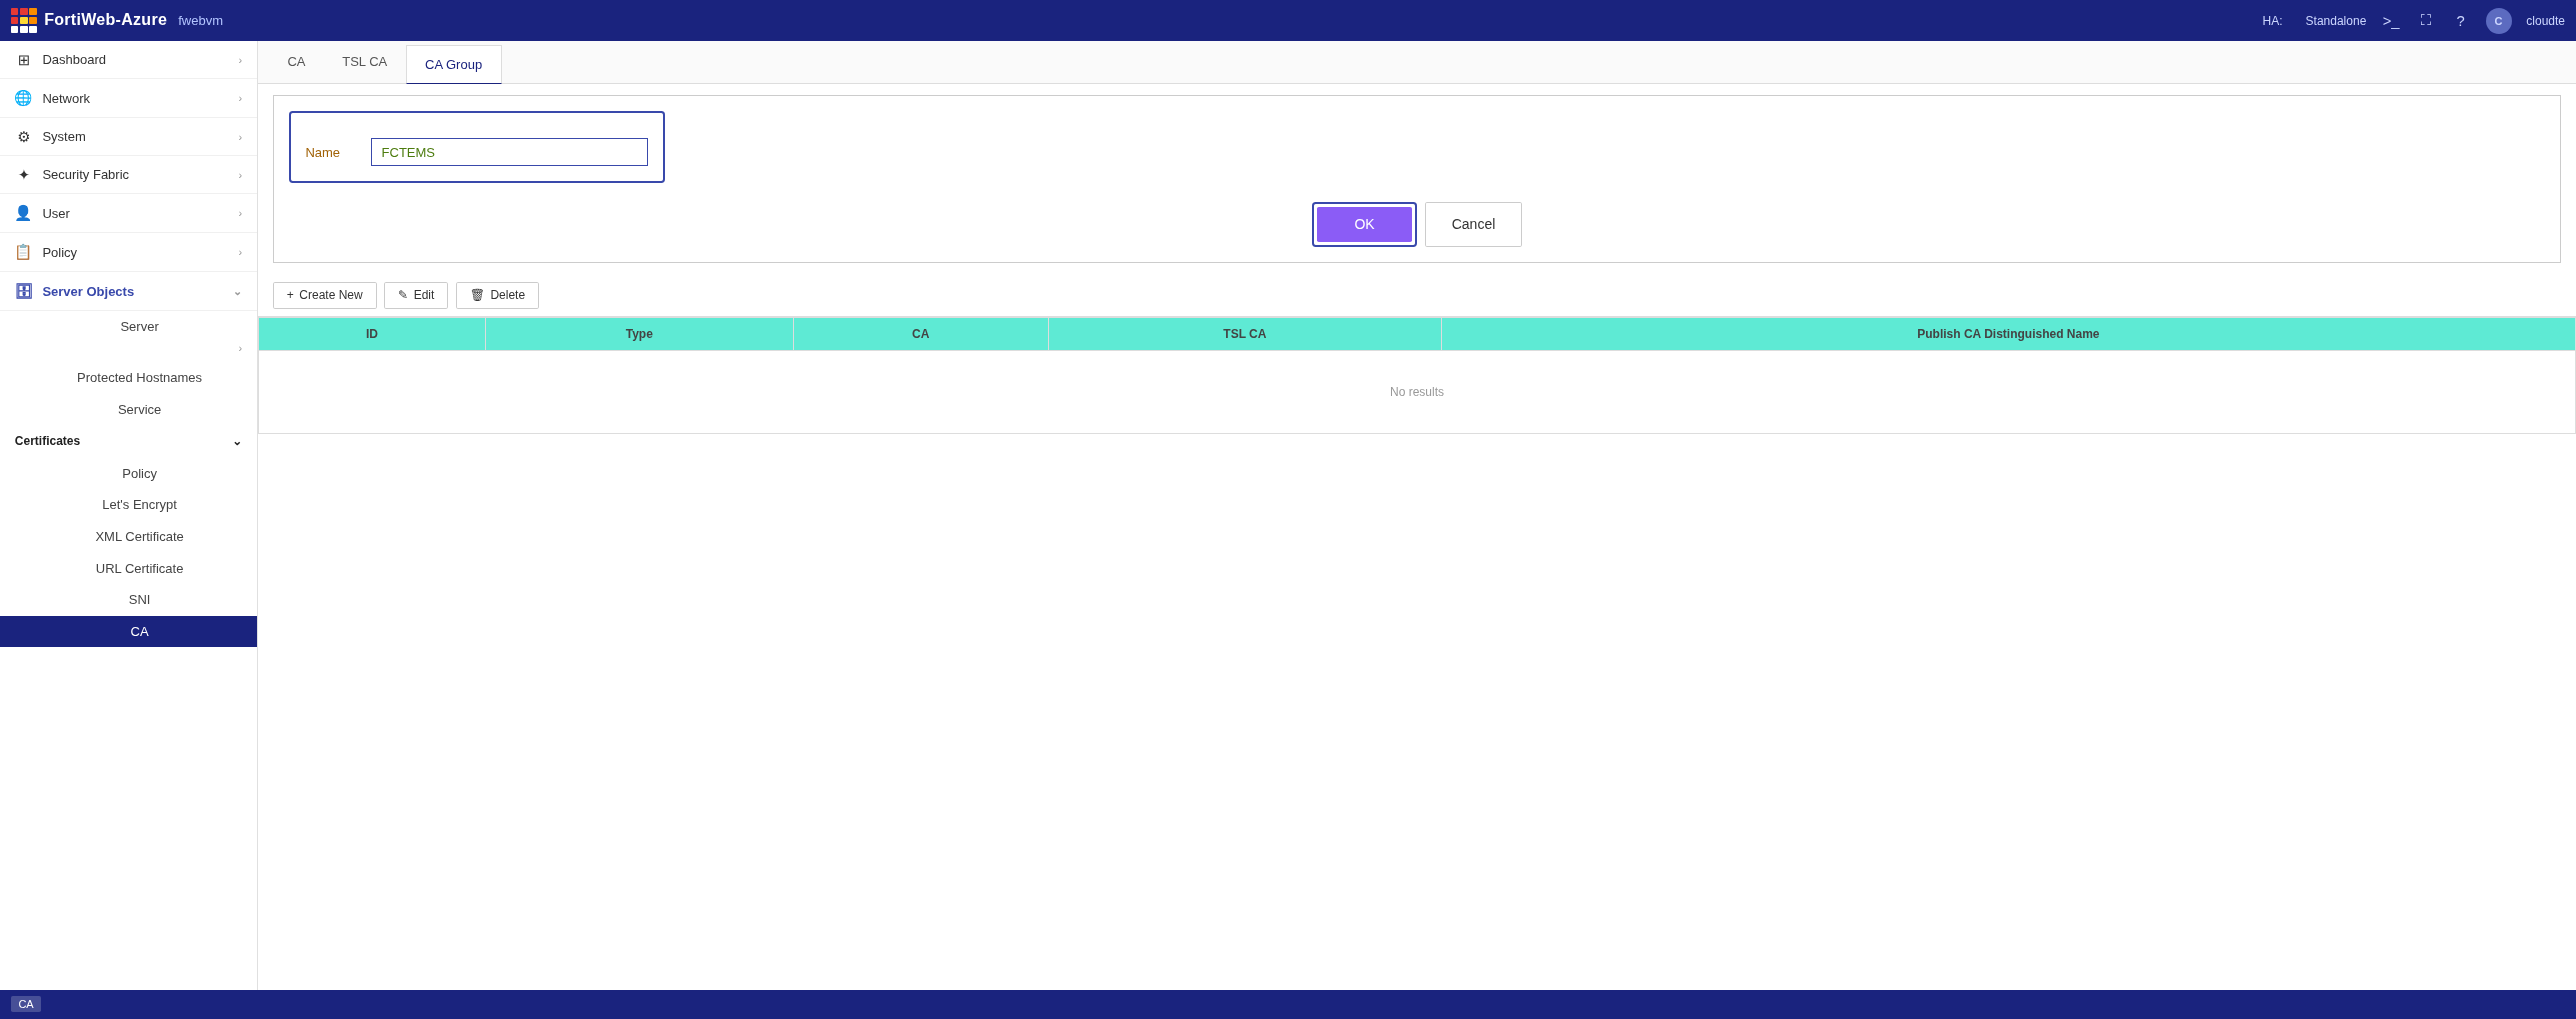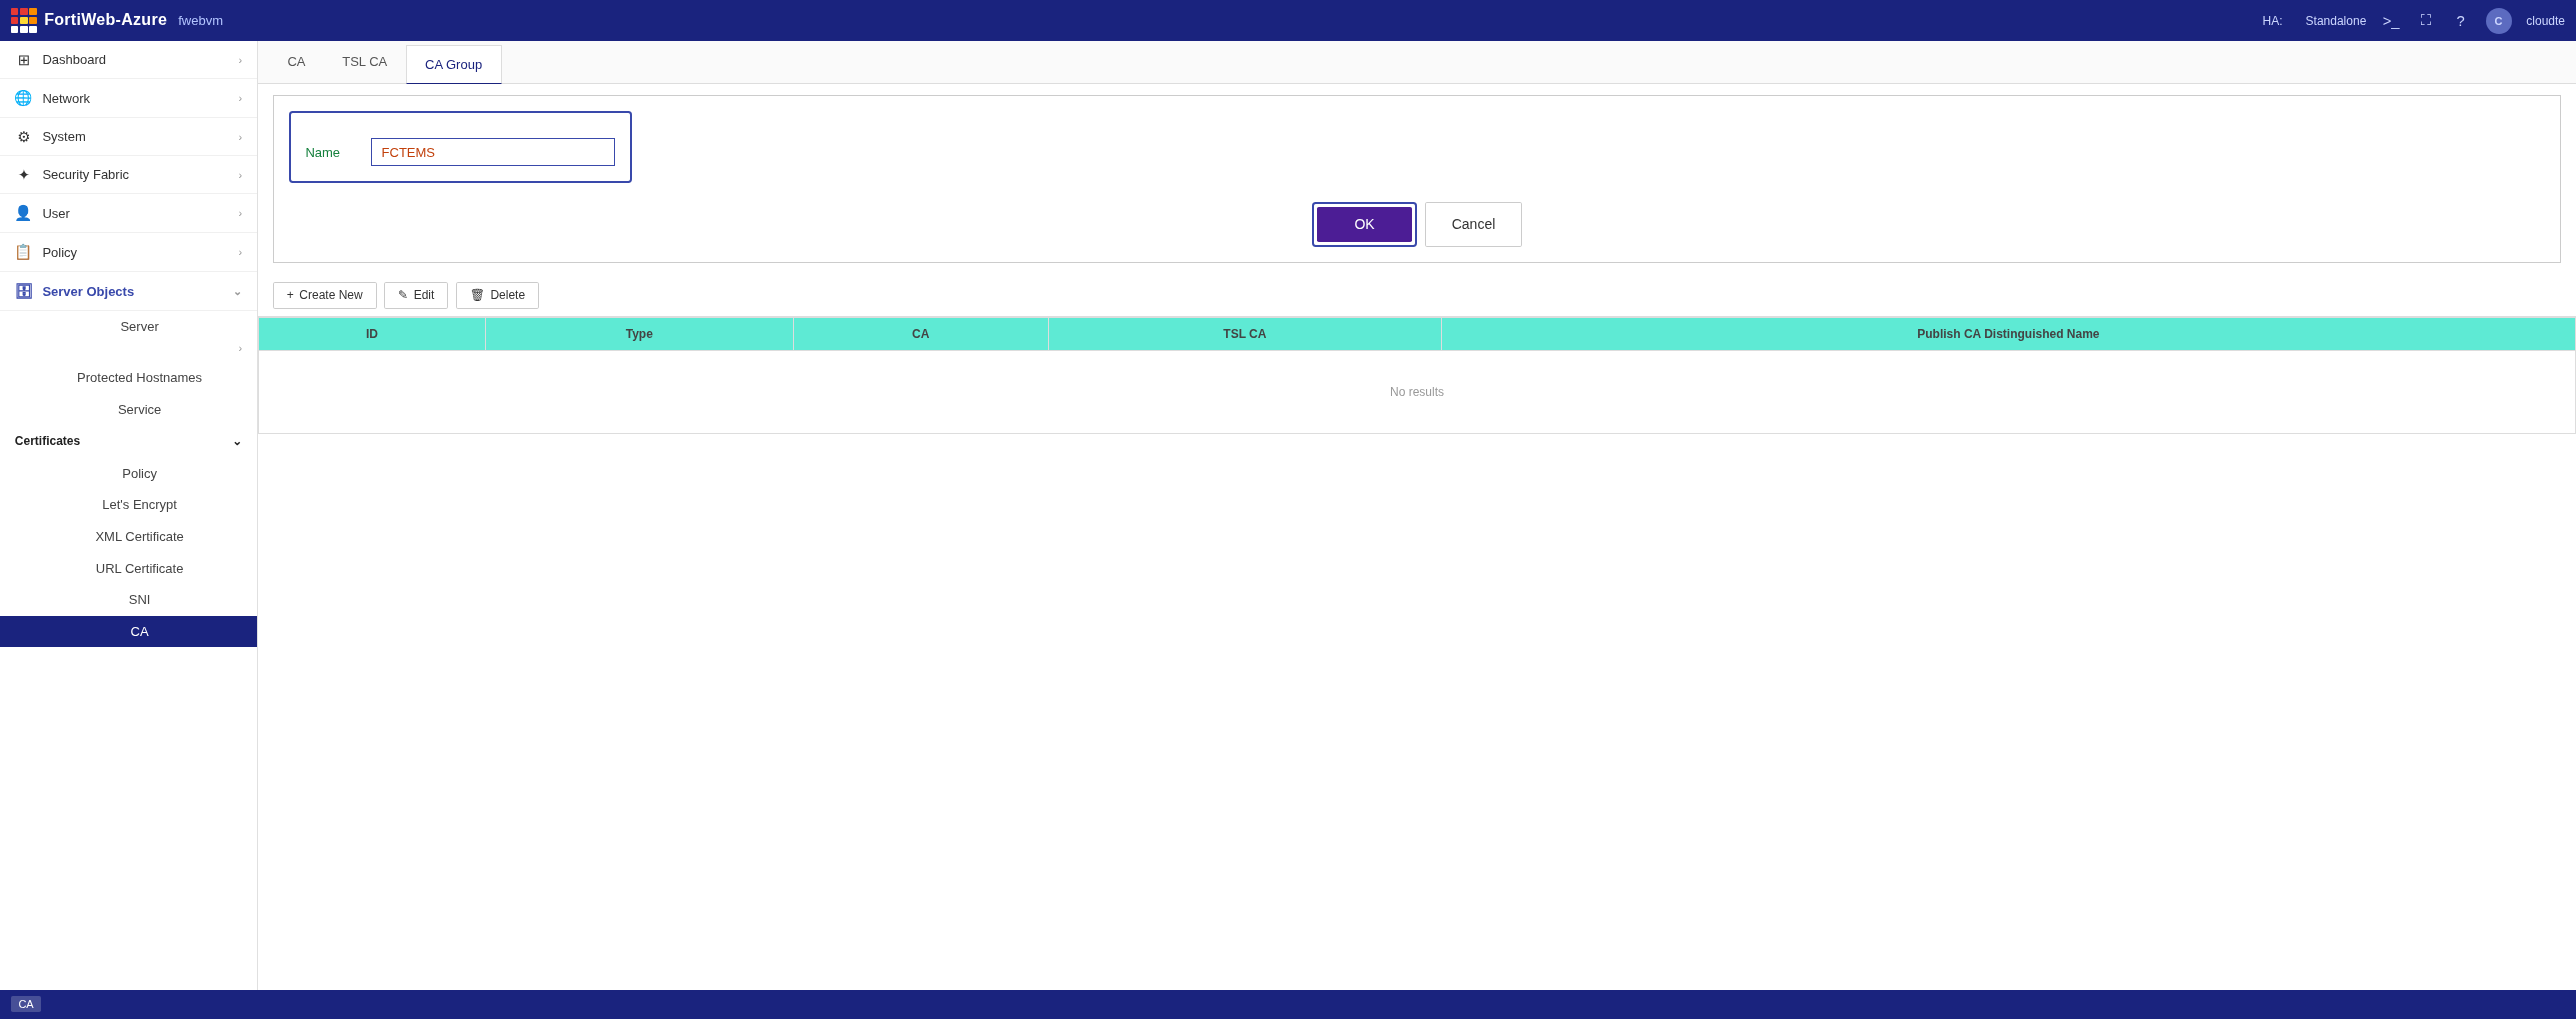--- a/index.html
+++ b/index.html
@@ -125,43 +125,43 @@
       background: #e8e8e8;
       margin: -14.8px -14.8px 14.8px -14.8px;
       padding: 9.2px 14.8px;
     }
     .form-row {
       display: flex;
       align-items: center;
       gap: 11px;
       margin-top: 11px;
     }
-    .form-label { font-size: 13px; color: #15803d; width: 55px; }
+    .form-label { font-size: 13px; color: #a16207; width: 55px; }
     .form-input {
       border: 1.8px solid #3949ab;
       padding: 5.5px 9.2px;
       font-size: 13px;
       outline: none;
-      width: 244px;
-      color: #c2410c;
+      width: 277px;
+      color: #4d7c0f;
     }
     .form-box {
       border: 2.8px solid #3949ab;
       border-radius: 3.7px;
       padding: 14.8px;
       display: inline-block;
     }
     .form-buttons {
       display: flex;
       justify-content: center;
       margin: 18.4px 0 7.4px 0;
       gap: 7.4px;
     }
     .btn-ok {
-      background: #4c1d95;
+      background: #8b5cf6;
       color: white;
       border: none;
       padding: 9.2px 37px;
       font-size: 14px;
       cursor: pointer;
       font-weight: 500;
       border-radius: 1.8px;
     }
     .btn-ok-wrapper {
       border: 2.8px solid #3949ab;

